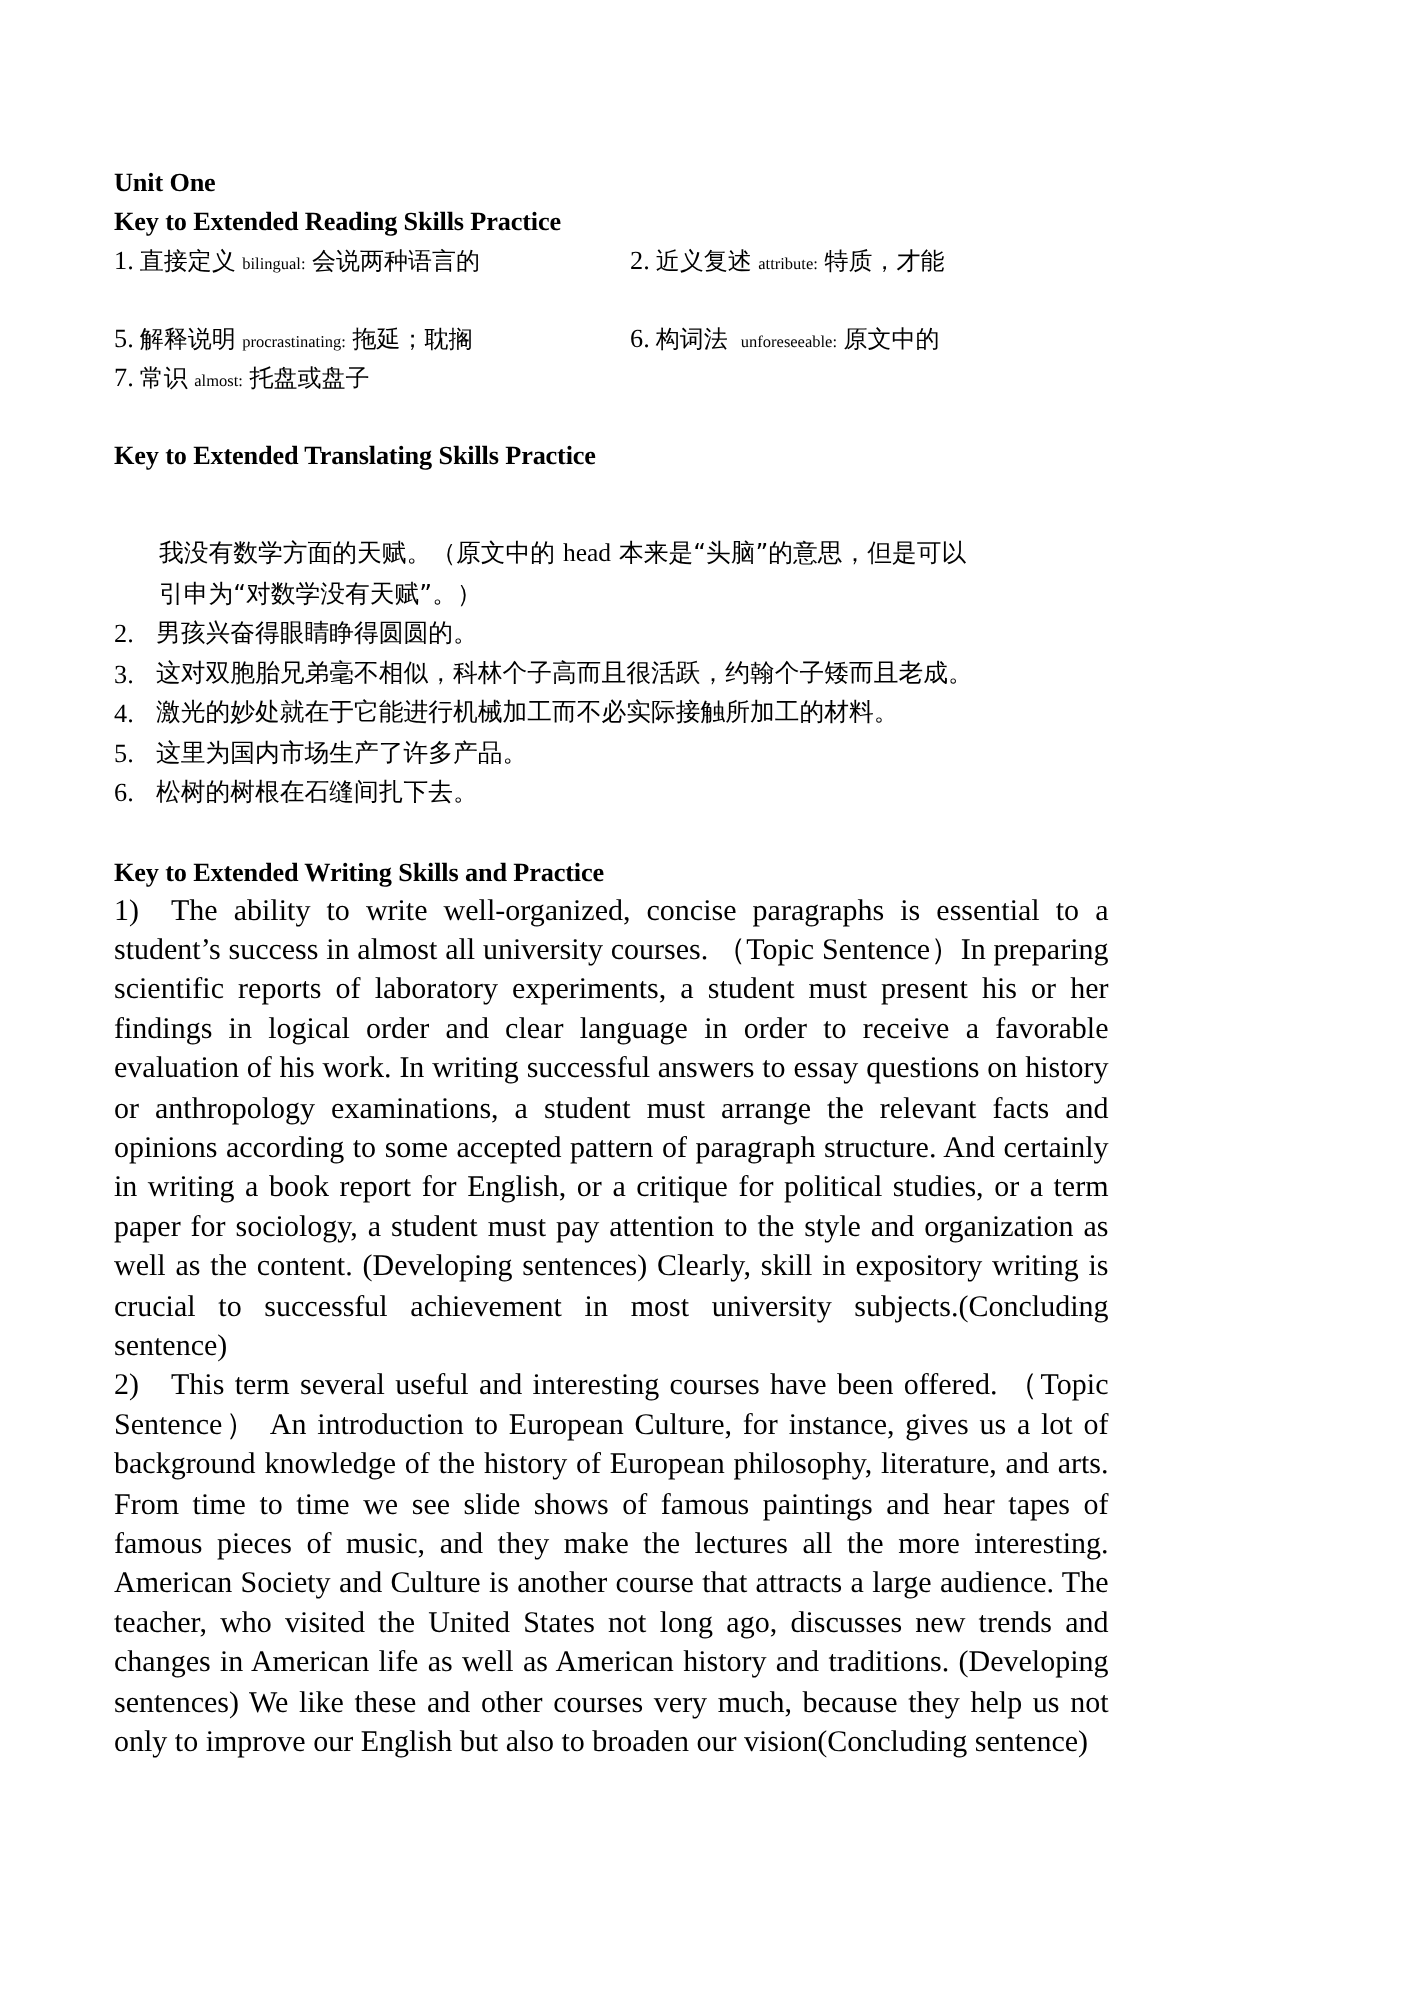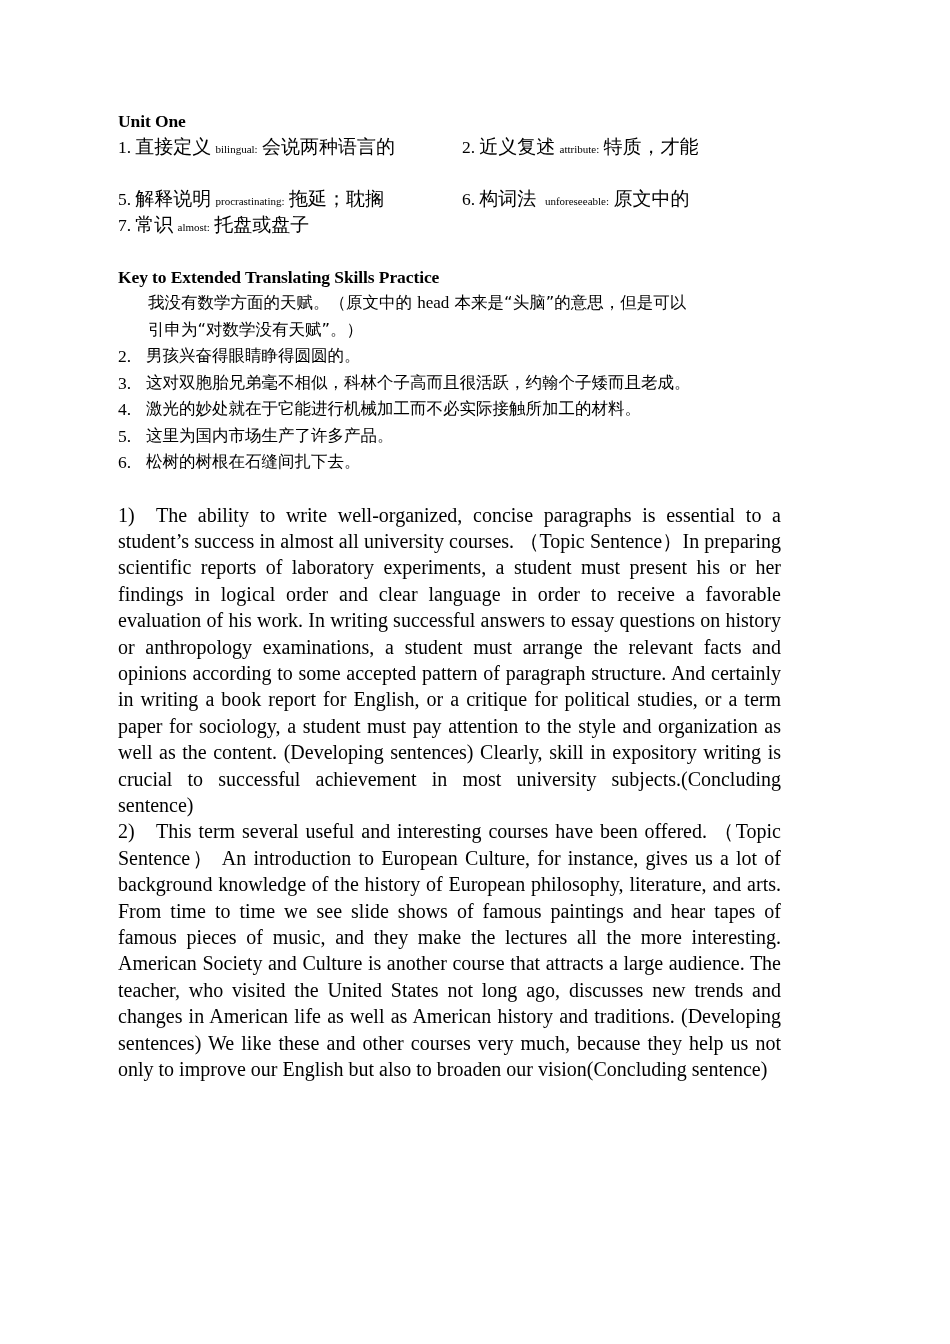--- a/index.html
+++ b/index.html
@@ -12,21 +12,21 @@
     height: 1344px;
     font-family: "Liberation Serif", "DejaVu Serif", serif;
     color: #000000;
     -webkit-font-smoothing: antialiased;
   }
   .page {
     position: relative;
     width: 950px;
     height: 1344px;
     box-sizing: border-box;
-    padding: 108px 143px 0 118px;
+    padding: 108px 143px 0 76px;
     background: #ffffff;
   }
   .doc-body {
     width: 663px;
   }
 
   
   .heading {
     font-weight: bold;
     font-size: 17.5px;
@@ -59,31 +59,32 @@
   .col-right {
     position: absolute;
     left: 344px;
     top: 0;
   }
   .num {
     margin-right: 4px;
   }
   .cn {
     font-family: Liberation Serif, serif;
-    font-size: 19px;
+    font-size: 16px;
   }
   .en {
     font-family: "Liberation Serif", "DejaVu Serif", serif;
     font-size: 11px;
   }
 
   
   .trans-list {
     font-size: 17.5px;
     line-height: 26.5px;
+    margin-top: 40px;
   }
   .trans-item {
     position: relative;
     padding-left: 28px;
     margin: 0;
   }
   .trans-item .marker {
     position: absolute;
     left: 0;
     top: 0;
@@ -118,20 +119,21 @@
   }
 </style>
 </head>
 <body>
 
 <div class="page">
   <div class="doc-body">
 
     <div class="heading">Unit One</div>
 
+    <div class="heading">Key to Extended Reading Skills Practice</div>
 
     <div class="reading-list">
 
       <div class="reading-row">
         <span class="col-left">
           <span class="num">1.</span><span class="cn">直接定义</span>&nbsp;<span class="en">bilingual:</span>&nbsp;<span class="cn">会说两种语言的</span>
         </span>
         <span class="col-right">
           <span class="num">2.</span><span class="cn">近义复述</span>&nbsp;<span class="en">attribute:</span>&nbsp;<span class="cn">特质，才能</span>
         </span>
@@ -190,19 +192,20 @@
 
       <div class="trans-item">
         <span class="marker">6.</span>
         <span class="trans-text">松树的树根在石缝间扎下去。</span>
       </div>
 
     </div>
 
     <div class="section-gap"></div>
 
+    <div class="heading">Key to Extended Writing Skills and Practice</div>
 
     <p class="writing-para"><span class="pnum">1)</span><span>The ability to write well-organized, concise paragraphs is essential to a student’s success in almost all university courses. （Topic Sentence）In preparing scientific reports of laboratory experiments, a student must present his or her findings in logical order and clear language in order to receive a favorable evaluation of his work. In writing successful answers to essay questions on history or anthropology examinations, a student must arrange the relevant facts and opinions according to some accepted pattern of paragraph structure. And certainly in writing a book report for English, or a critique for political studies, or a term paper for sociology, a student must pay attention to the style and organization as well as the content. (Developing sentences) Clearly, skill in expository writing is crucial to successful achievement in most university subjects.(Concluding sentence)</span></p>
 
     <p class="writing-para"><span class="pnum">2)</span><span>This term several useful and interesting courses have been offered. （Topic Sentence） An introduction to European Culture, for instance, gives us a lot of background knowledge of the history of European philosophy, literature, and arts. From time to time we see slide shows of famous paintings and hear tapes of famous pieces of music, and they make the lectures all the more interesting. American Society and Culture is another course that attracts a large audience. The teacher, who visited the United States not long ago, discusses new trends and changes in American life as well as American history and traditions. (Developing sentences) We like these and other courses very much, because they help us not only to improve our English but also to broaden our vision(Concluding sentence)</span></p>
 
   </div>
 </div>
 
 </body></html>

